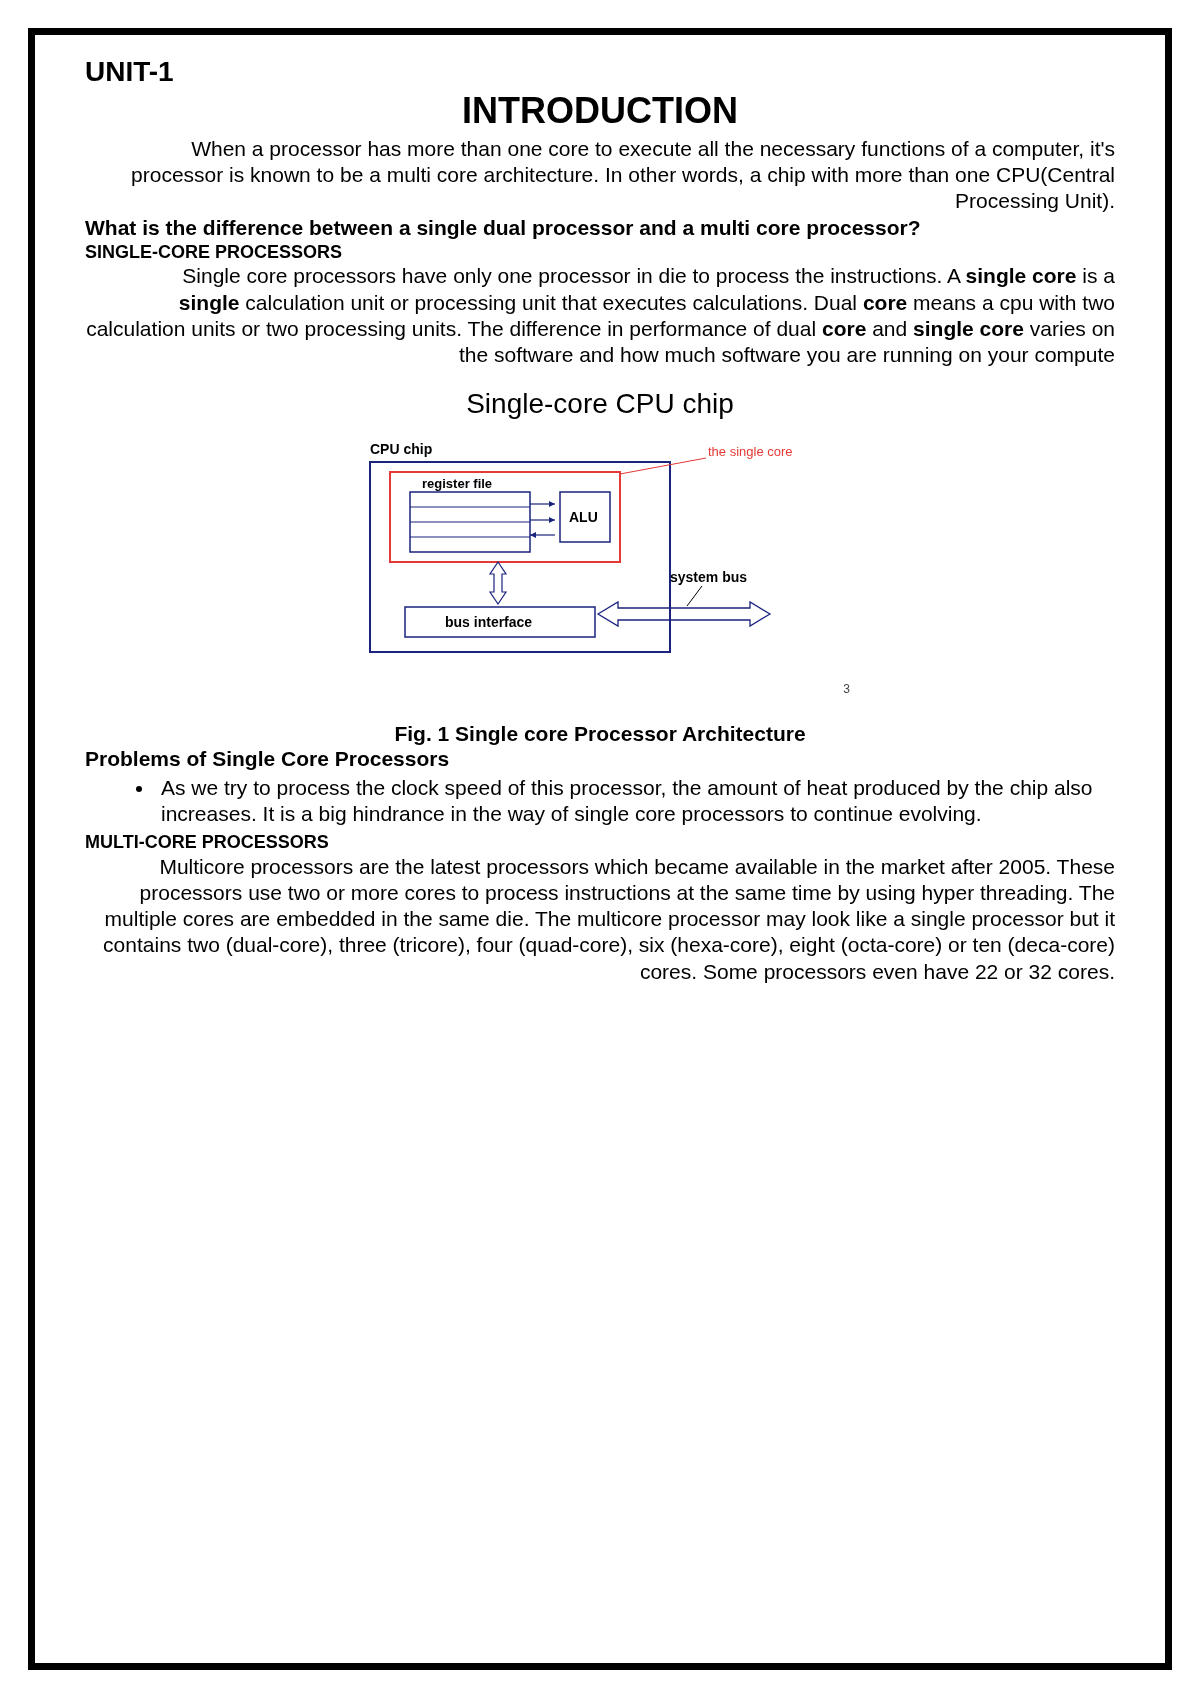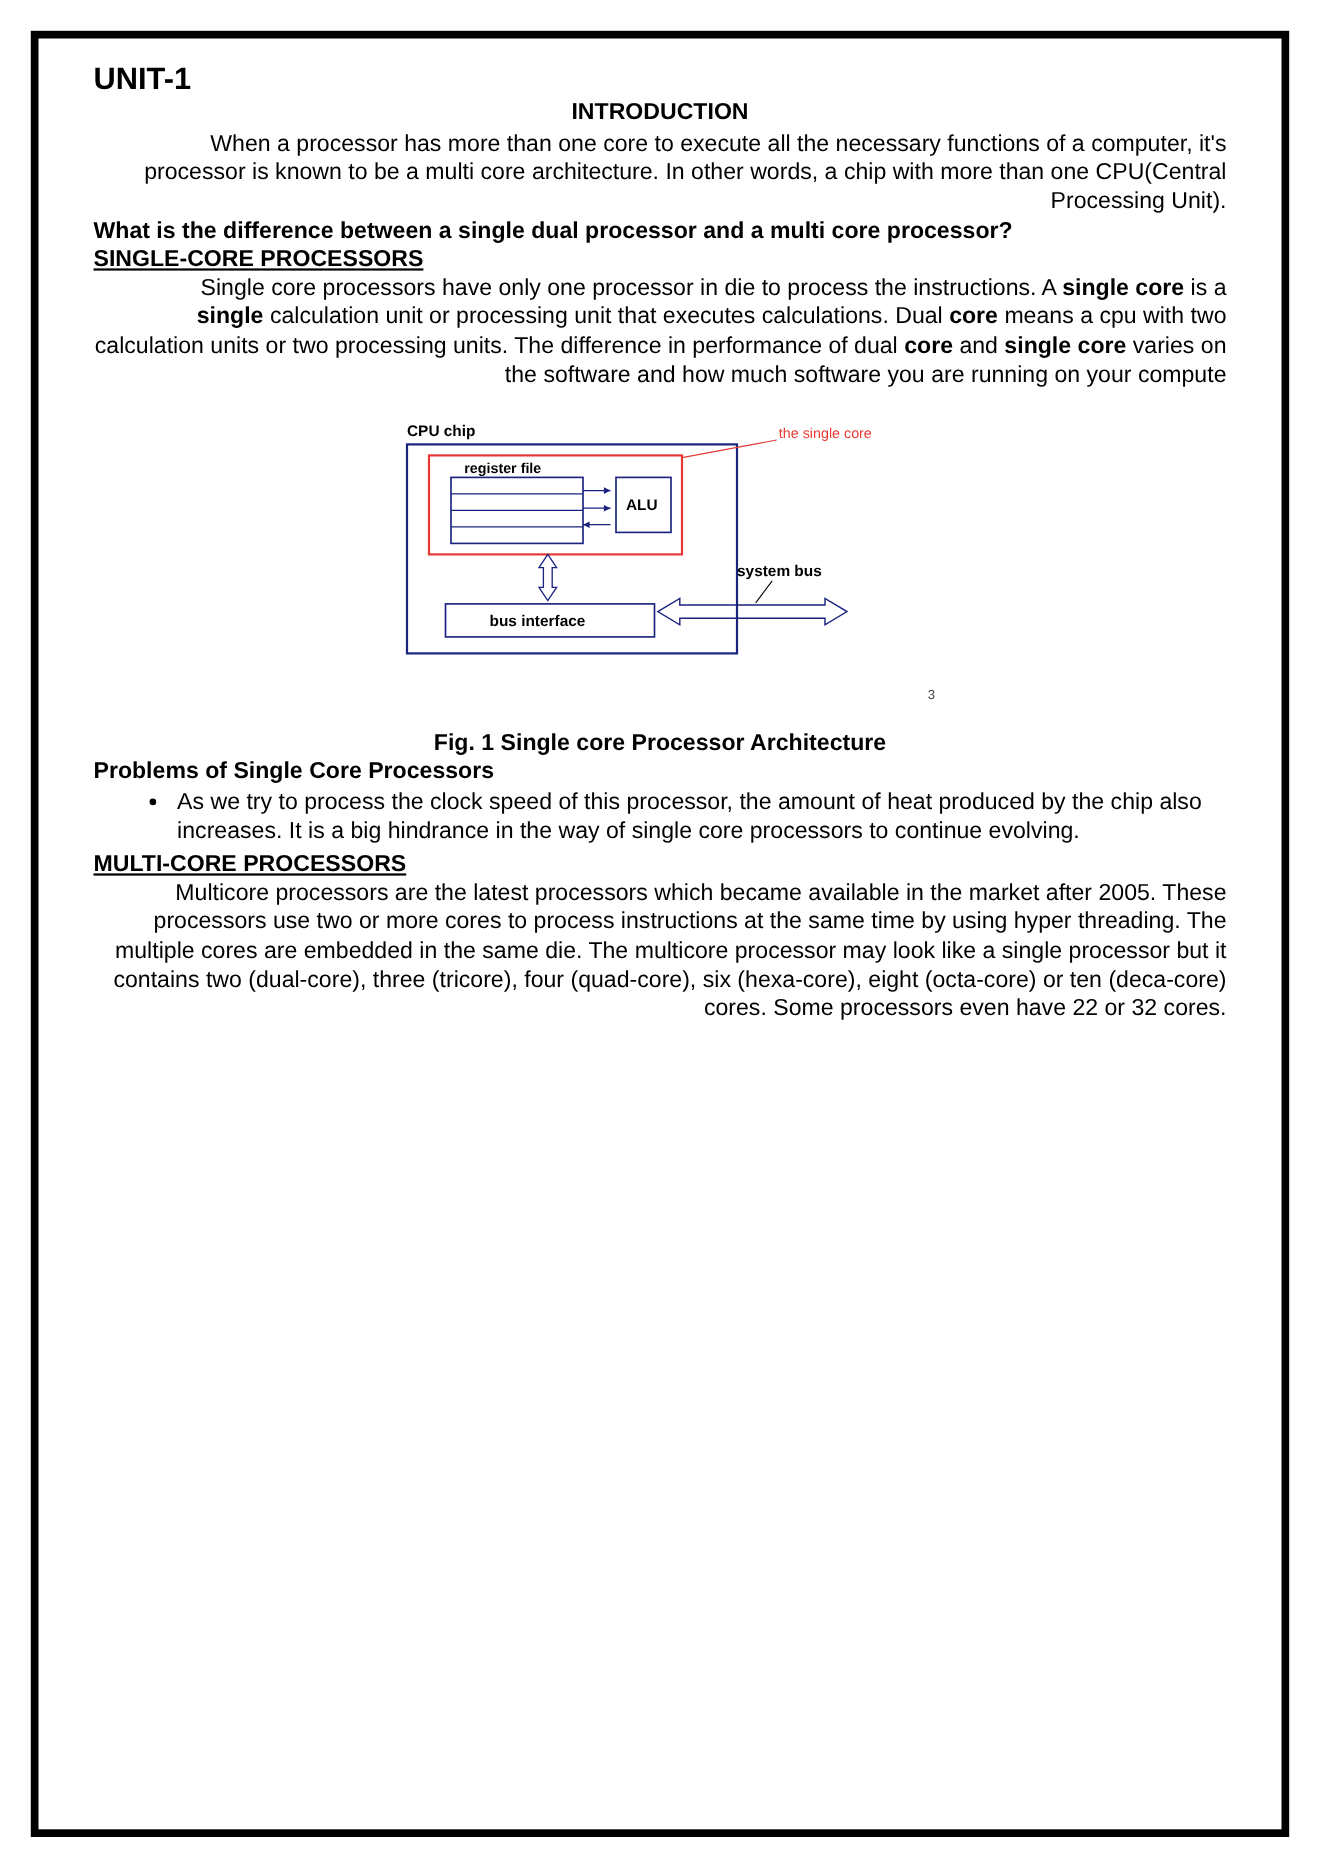--- a/index.html
+++ b/index.html
@@ -18,33 +18,32 @@
     }
     .unit-title {
       text-align: left;
       font-weight: bold;
       font-size: 28px;
       line-height: 1.2;
     }
     .intro-title {
       text-align: center;
       font-weight: bold;
-      font-size: 21px;
+      font-size: 36px;
       line-height: 1.2;
       margin-bottom: 4px;
     }
     .heading-bold {
       font-weight: bold;
       font-size: 21px;
       line-height: 1.25;
     }
     .heading-underline {
       font-weight: bold;
-      text-decoration: underline;
-      font-size: 21px;
+      font-size: 18px;
       line-height: 1.25;
     }
     .body-text {
       font-size: 21px;
       line-height: 1.25;
       text-align: right;
     }
     .indent { text-indent: 70px; }
     .bold { font-weight: bold; }
     .bullet-list {
@@ -92,20 +91,21 @@
   <div class="body-text indent">When a processor has more than one core to execute all the necessary functions of a computer, it's processor is known to be a multi core architecture. In other words, a chip with more than one CPU(Central Processing Unit).</div>
 
   <div class="heading-bold">What is the difference between a single dual processor and a multi core processor?</div>
 
   <div class="heading-underline">SINGLE-CORE PROCESSORS</div>
   <div class="body-text indent">
     <span>Single core processors have only one processor in die to process the instructions. A </span><span class="bold">single core</span><span> is a </span><span class="bold">single</span><span> calculation unit or processing unit that executes calculations. Dual </span><span class="bold">core</span><span> means a cpu with two calculation units or two processing units. The difference in performance of dual </span><span class="bold">core</span><span> and </span><span class="bold">single core</span><span> varies on the software and how much software you are running on your compute</span>
   </div>
 
   <div class="figure-wrap">
+    <div class="figure-title">Single-core CPU chip</div>
     <svg width="500" height="230" viewBox="0 0 500 230">
 
       <rect x="20" y="30" width="300" height="190" fill="none" stroke="#1a237e" stroke-width="2"></rect>
       <text x="20" y="22" font-family="Arial" font-size="14" font-weight="bold" fill="#000">CPU chip</text>
 
       <rect x="40" y="40" width="230" height="90" fill="none" stroke="#e53935" stroke-width="2"></rect>
 
       <text x="358" y="24" font-family="Arial" font-size="13" fill="#e53935">the single core</text>
       <line x1="356" y1="26" x2="270" y2="42" stroke="#e53935" stroke-width="1"></line>
 

